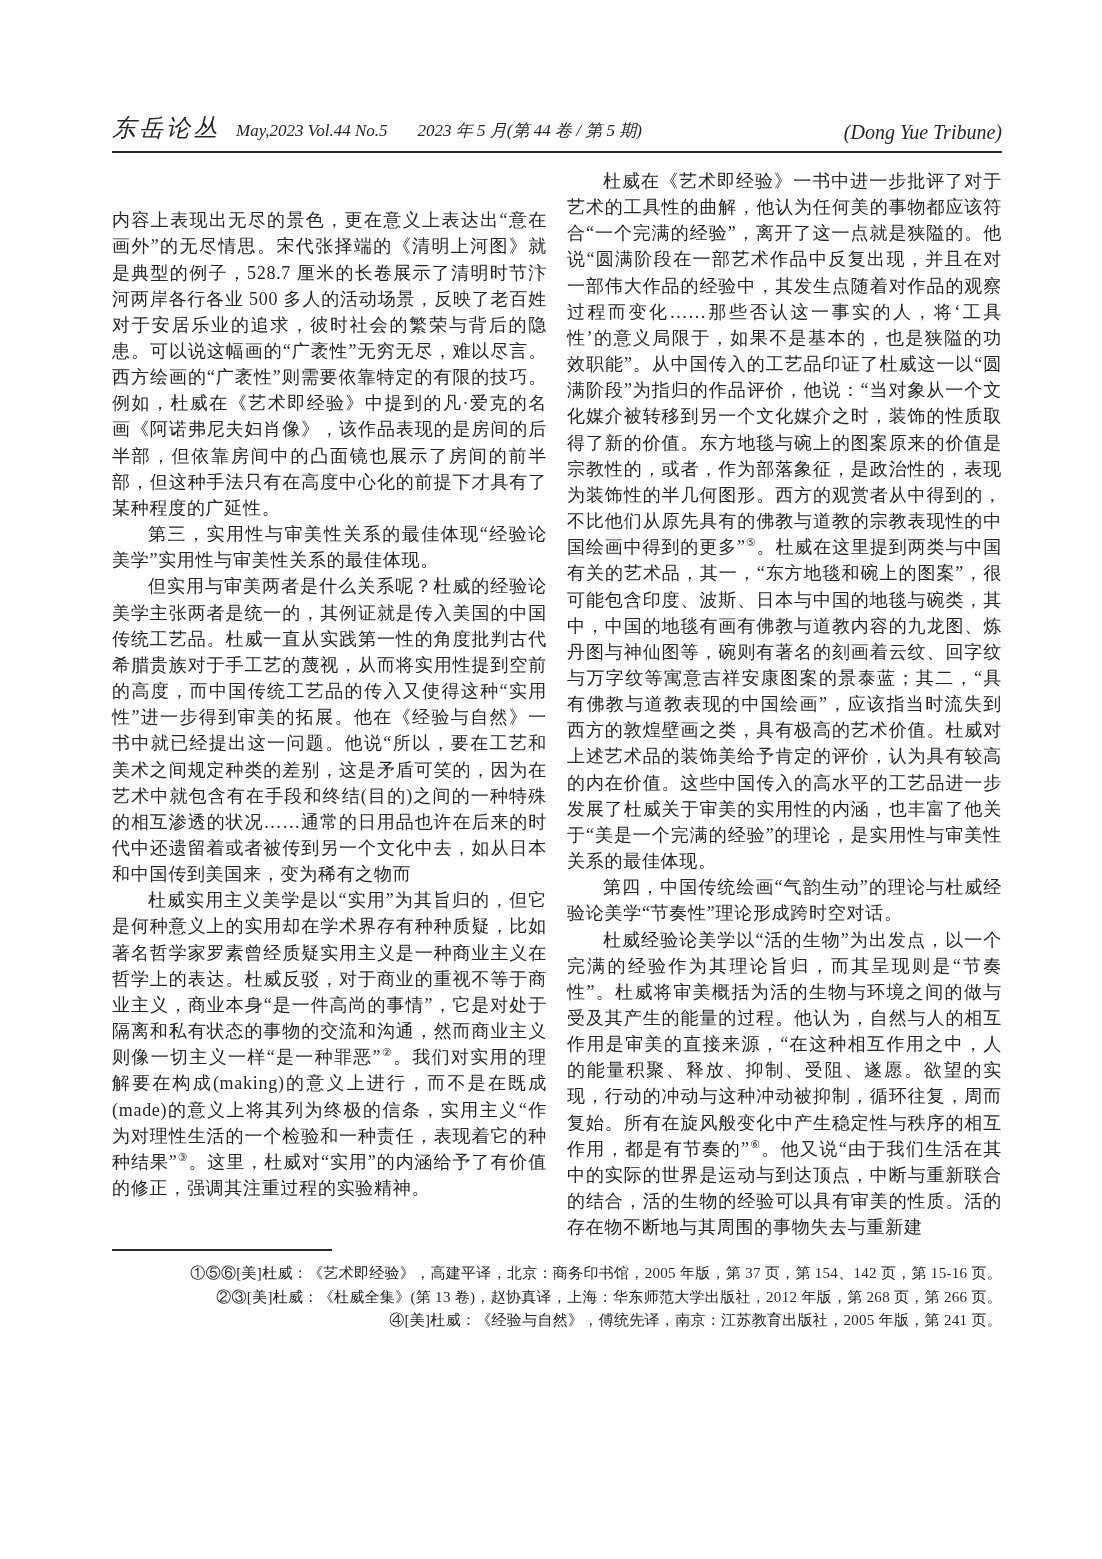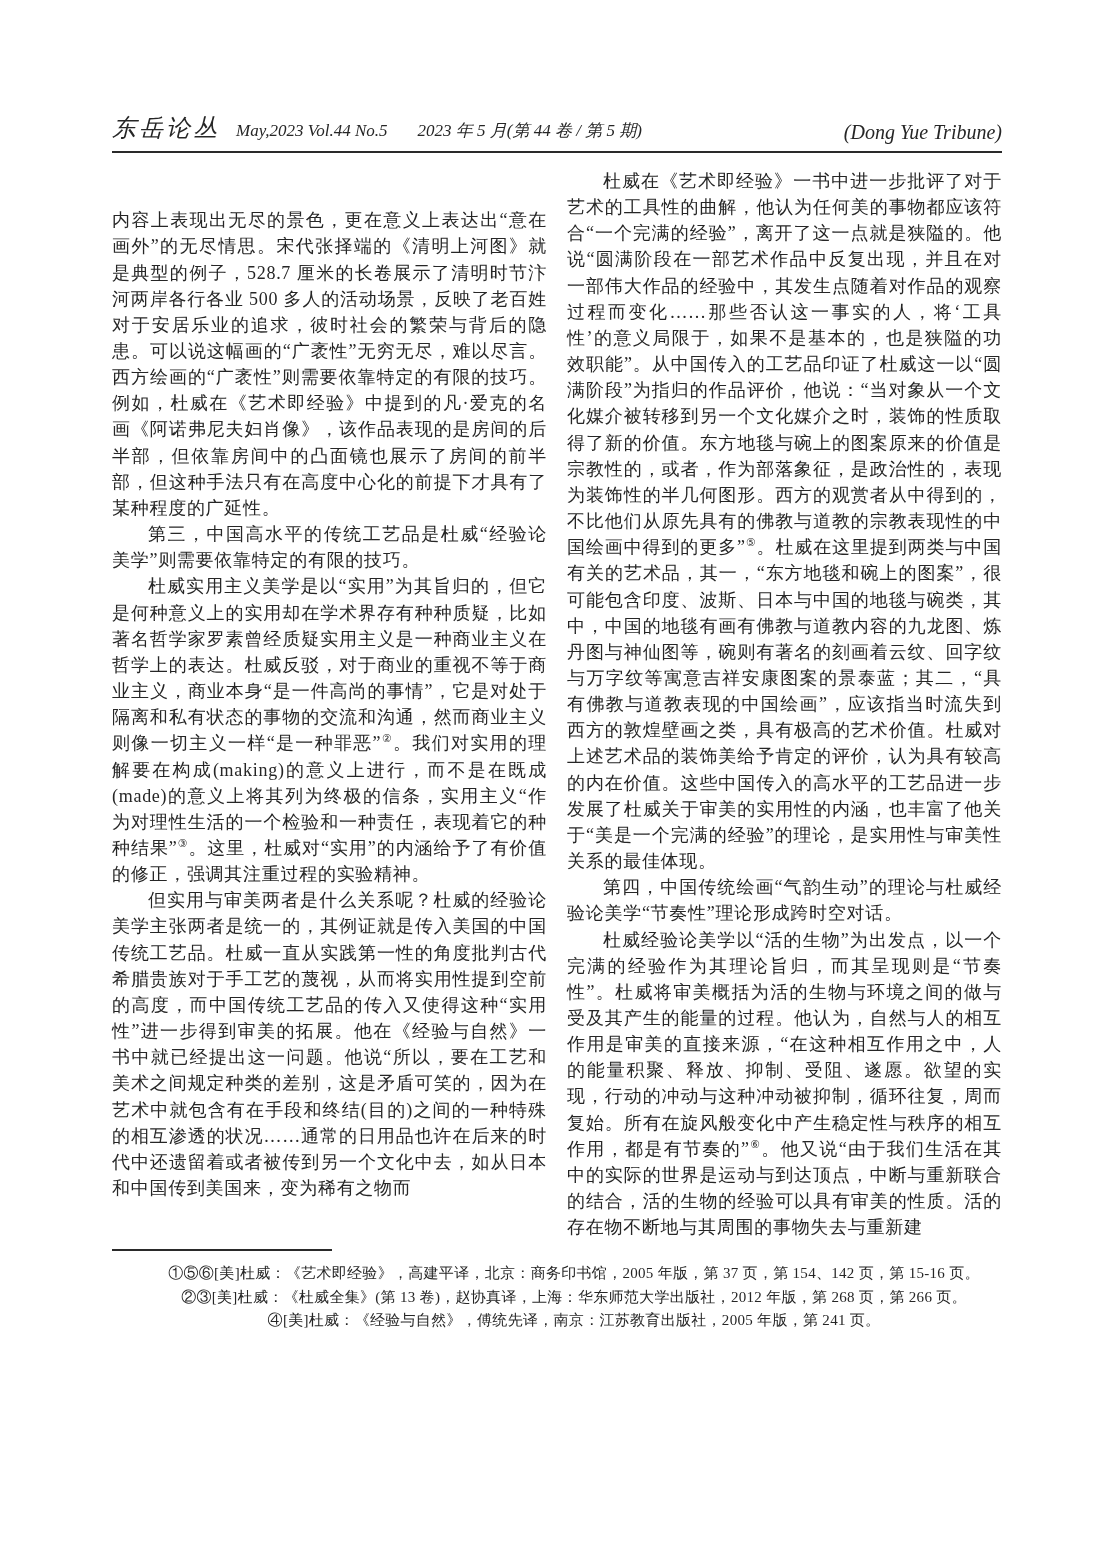--- a/index.html
+++ b/index.html
@@ -65,21 +65,21 @@
     border-top: 2px solid #2a2a2a;
     width: 220px;
     margin: 9px 0 11px 0;
   }
   .footnotes { padding-left: 34px; }
   .footnotes p.para {
     margin: 0;
     font-size: 15px;
     line-height: 23.5px;
     letter-spacing: 0.02em;
-    text-align: center;
+    text-align: right;
   }
   .folio {
     margin-top: 15px;
     font-family: "Liberation Sans", "DejaVu Sans", sans-serif;
     font-size: 24px;
     color: #2a2a2a;
   }
 </style>
 </head>
 <body>
@@ -93,23 +93,23 @@
       <span class="issue-cn">2023 年 5 月(第 44 卷 / 第 5 期)</span>
     </div>
     <span class="journal-en">(Dong Yue Tribune)</span>
   </header>
 
   <hr class="header-rule">
 
   <main class="columns">
     <section class="col">
         <p class="para">内容上表现出无尽的景色，更在意义上表达出“意在画外”的无尽情思。宋代张择端的《清明上河图》就是典型的例子，528.7 厘米的长卷展示了清明时节汴河两岸各行各业 500 多人的活动场景，反映了老百姓对于安居乐业的追求，彼时社会的繁荣与背后的隐患。可以说这幅画的“广袤性”无穷无尽，难以尽言。西方绘画的“广袤性”则需要依靠特定的有限的技巧。例如，杜威在《艺术即经验》中提到的凡·爱克的名画《阿诺弗尼夫妇肖像》，该作品表现的是房间的后半部，但依靠房间中的凸面镜也展示了房间的前半部，但这种手法只有在高度中心化的前提下才具有了某种程度的广延性。</p>
-        <p class="para indent">第三，中国高水平的传统工艺品是杜威“经验论美学”则需要依靠特定的有限的技巧。</p>
+        <p class="para indent">第三，实用性与审美性关系的最佳体现“经验论美学”实用性与审美性关系的最佳体现。</p>
+        <p class="para indent">但实用与审美两者是什么关系呢？杜威的经验论美学主张两者是统一的，其例证就是传入美国的中国传统工艺品。杜威一直从实践第一性的角度批判古代希腊贵族对于手工艺的蔑视，从而将实用性提到空前的高度，而中国传统工艺品的传入又使得这种“实用性”进一步得到审美的拓展。他在《经验与自然》一书中就已经提出这一问题。他说“所以，要在工艺和美术之间规定种类的差别，这是矛盾可笑的，因为在艺术中就包含有在手段和终结(目的)之间的一种特殊的相互渗透的状况……通常的日用品也许在后来的时代中还遗留着或者被传到另一个文化中去，如从日本和中国传到美国来，变为稀有之物而</p>
         <p class="para indent">杜威实用主义美学是以“实用”为其旨归的，但它是何种意义上的实用却在学术界存有种种质疑，比如著名哲学家罗素曾经质疑实用主义是一种商业主义在哲学上的表达。杜威反驳，对于商业的重视不等于商业主义，商业本身“是一件高尚的事情”，它是对处于隔离和私有状态的事物的交流和沟通，然而商业主义则像一切主义一样“是一种罪恶”<sup>②</sup>。我们对实用的理解要在构成(making)的意义上进行，而不是在既成(made)的意义上将其列为终极的信条，实用主义“作为对理性生活的一个检验和一种责任，表现着它的种种结果”<sup>③</sup>。这里，杜威对“实用”的内涵给予了有价值的修正，强调其注重过程的实验精神。</p>
-        <p class="para indent">但实用与审美两者是什么关系呢？杜威的经验论美学主张两者是统一的，其例证就是传入美国的中国传统工艺品。杜威一直从实践第一性的角度批判古代希腊贵族对于手工艺的蔑视，从而将实用性提到空前的高度，而中国传统工艺品的传入又使得这种“实用性”进一步得到审美的拓展。他在《经验与自然》一书中就已经提出这一问题。他说“所以，要在工艺和美术之间规定种类的差别，这是矛盾可笑的，因为在艺术中就包含有在手段和终结(目的)之间的一种特殊的相互渗透的状况……通常的日用品也许在后来的时代中还遗留着或者被传到另一个文化中去，如从日本和中国传到美国来，变为稀有之物而</p>
       </section>
     <section class="col">
         <p class="para indent">杜威在《艺术即经验》一书中进一步批评了对于艺术的工具性的曲解，他认为任何美的事物都应该符合“一个完满的经验”，离开了这一点就是狭隘的。他说“圆满阶段在一部艺术作品中反复出现，并且在对一部伟大作品的经验中，其发生点随着对作品的观察过程而变化……那些否认这一事实的人，将‘工具性’的意义局限于，如果不是基本的，也是狭隘的功效职能”。从中国传入的工艺品印证了杜威这一以“圆满阶段”为指归的作品评价，他说：“当对象从一个文化媒介被转移到另一个文化媒介之时，装饰的性质取得了新的价值。东方地毯与碗上的图案原来的价值是宗教性的，或者，作为部落象征，是政治性的，表现为装饰性的半几何图形。西方的观赏者从中得到的，不比他们从原先具有的佛教与道教的宗教表现性的中国绘画中得到的更多”<sup>⑤</sup>。杜威在这里提到两类与中国有关的艺术品，其一，“东方地毯和碗上的图案”，很可能包含印度、波斯、日本与中国的地毯与碗类，其中，中国的地毯有画有佛教与道教内容的九龙图、炼丹图与神仙图等，碗则有著名的刻画着云纹、回字纹与万字纹等寓意吉祥安康图案的景泰蓝；其二，“具有佛教与道教表现的中国绘画”，应该指当时流失到西方的敦煌壁画之类，具有极高的艺术价值。杜威对上述艺术品的装饰美给予肯定的评价，认为具有较高的内在价值。这些中国传入的高水平的工艺品进一步发展了杜威关于审美的实用性的内涵，也丰富了他关于“美是一个完满的经验”的理论，是实用性与审美性关系的最佳体现。</p>
         <p class="para indent">第四，中国传统绘画“气韵生动”的理论与杜威经验论美学“节奏性”理论形成跨时空对话。</p>
         <p class="para indent">杜威经验论美学以“活的生物”为出发点，以一个完满的经验作为其理论旨归，而其呈现则是“节奏性”。杜威将审美概括为活的生物与环境之间的做与受及其产生的能量的过程。他认为，自然与人的相互作用是审美的直接来源，“在这种相互作用之中，人的能量积聚、释放、抑制、受阻、遂愿。欲望的实现，行动的冲动与这种冲动被抑制，循环往复，周而复始。所有在旋风般变化中产生稳定性与秩序的相互作用，都是有节奏的”<sup>⑥</sup>。他又说“由于我们生活在其中的实际的世界是运动与到达顶点，中断与重新联合的结合，活的生物的经验可以具有审美的性质。活的存在物不断地与其周围的事物失去与重新建</p>
       </section>
   </main>
 
   <hr class="footnote-rule">
 

